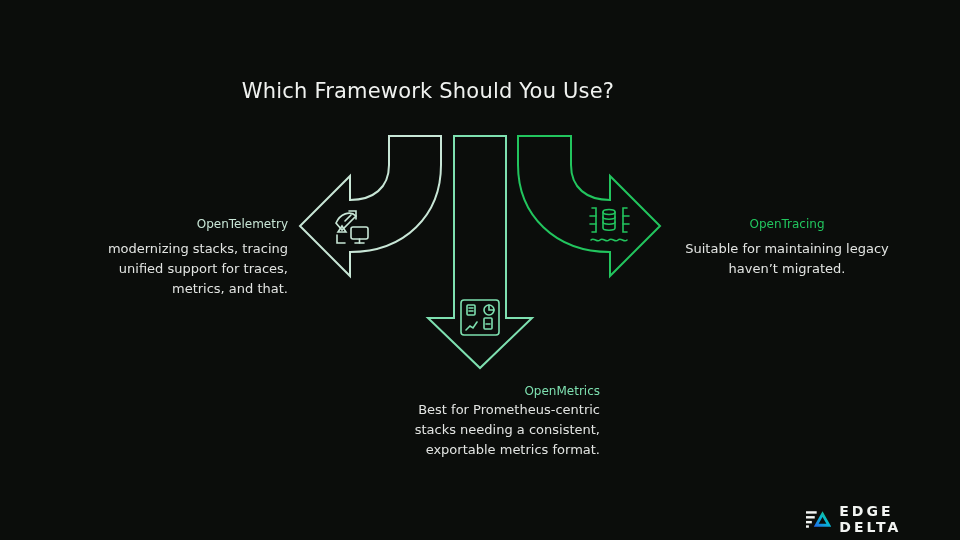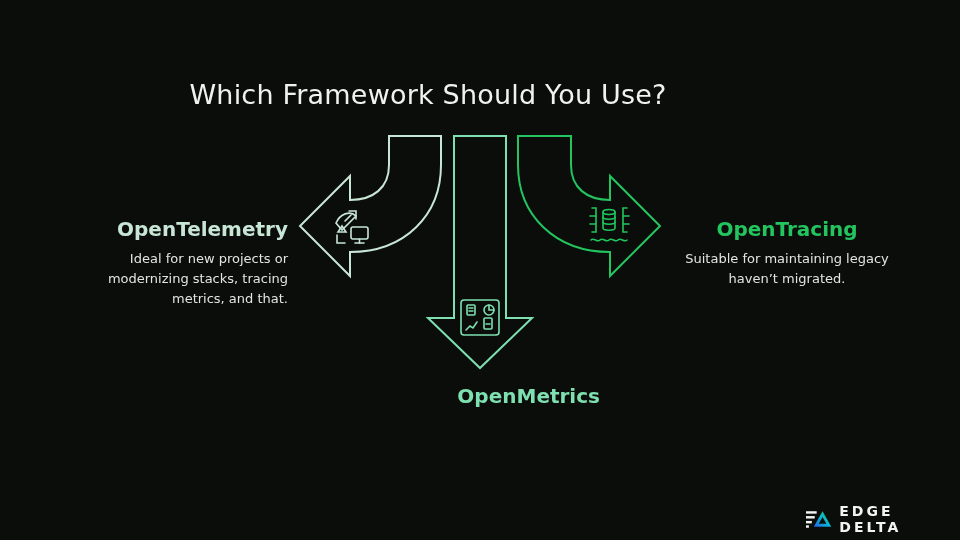--- a/index.html
+++ b/index.html
@@ -14,35 +14,35 @@
     overflow: hidden;
     font-family: "DejaVu Sans", "Liberation Sans", sans-serif;
     color: #e6e8e6;
   }
   .title {
     position: absolute;
     left: 0;
     top: 79px;
     width: 856px;
     text-align: center;
-    font-size: 27px;
+    font-size: 21px;
     letter-spacing: 0.2px;
     color: #f0f2f0;
   }
   svg.diagram {
     position: absolute;
     left: 0;
     top: 0;
   }
   .block {
     position: absolute;
   }
   .heading {
-    font-weight: bold;
-    font-size: 20px;
+    font-weight: normal;
+    font-size: 12px;
     margin-bottom: 8px;
   }
   .desc {
     font-size: 13px;
     line-height: 20px;
     color: #e2e4e2;
   }
   .left-block {
     left: 70px;
     top: 217px;
@@ -132,28 +132,33 @@
     <path d="M627,208 L623,208 L623,232 L627,232"></path>
     <line x1="623" y1="216" x2="629" y2="216"></line>
     <line x1="623" y1="224" x2="629" y2="224"></line>
     <path d="M591,240 C594,237 597,243 600,240 C603,237 606,243 609,240 C612,237 615,243 618,240 C621,237 624,243 627,240"></path>
   </g>
 </svg>
 
 <div class="block left-block">
   <div class="heading">OpenTelemetry</div>
   <div class="desc">
-    <div>Ideal for new projects or</div>
     <div>modernizing stacks, tracing</div>
+    <div>unified support for traces,</div>
     <div>metrics, and that.</div>
   </div>
 </div>
 
 <div class="block bottom-block">
   <div class="heading">OpenMetrics</div>
+  <div class="desc">
+    <div>Best for Prometheus-centric</div>
+    <div>stacks needing a consistent,</div>
+    <div>exportable metrics format.</div>
+  </div>
 </div>
 
 <div class="block right-block">
   <div class="heading">OpenTracing</div>
   <div class="desc">
     <div>Suitable for maintaining legacy</div>
     <div>haven’t migrated.</div>
   </div>
 </div>
 

